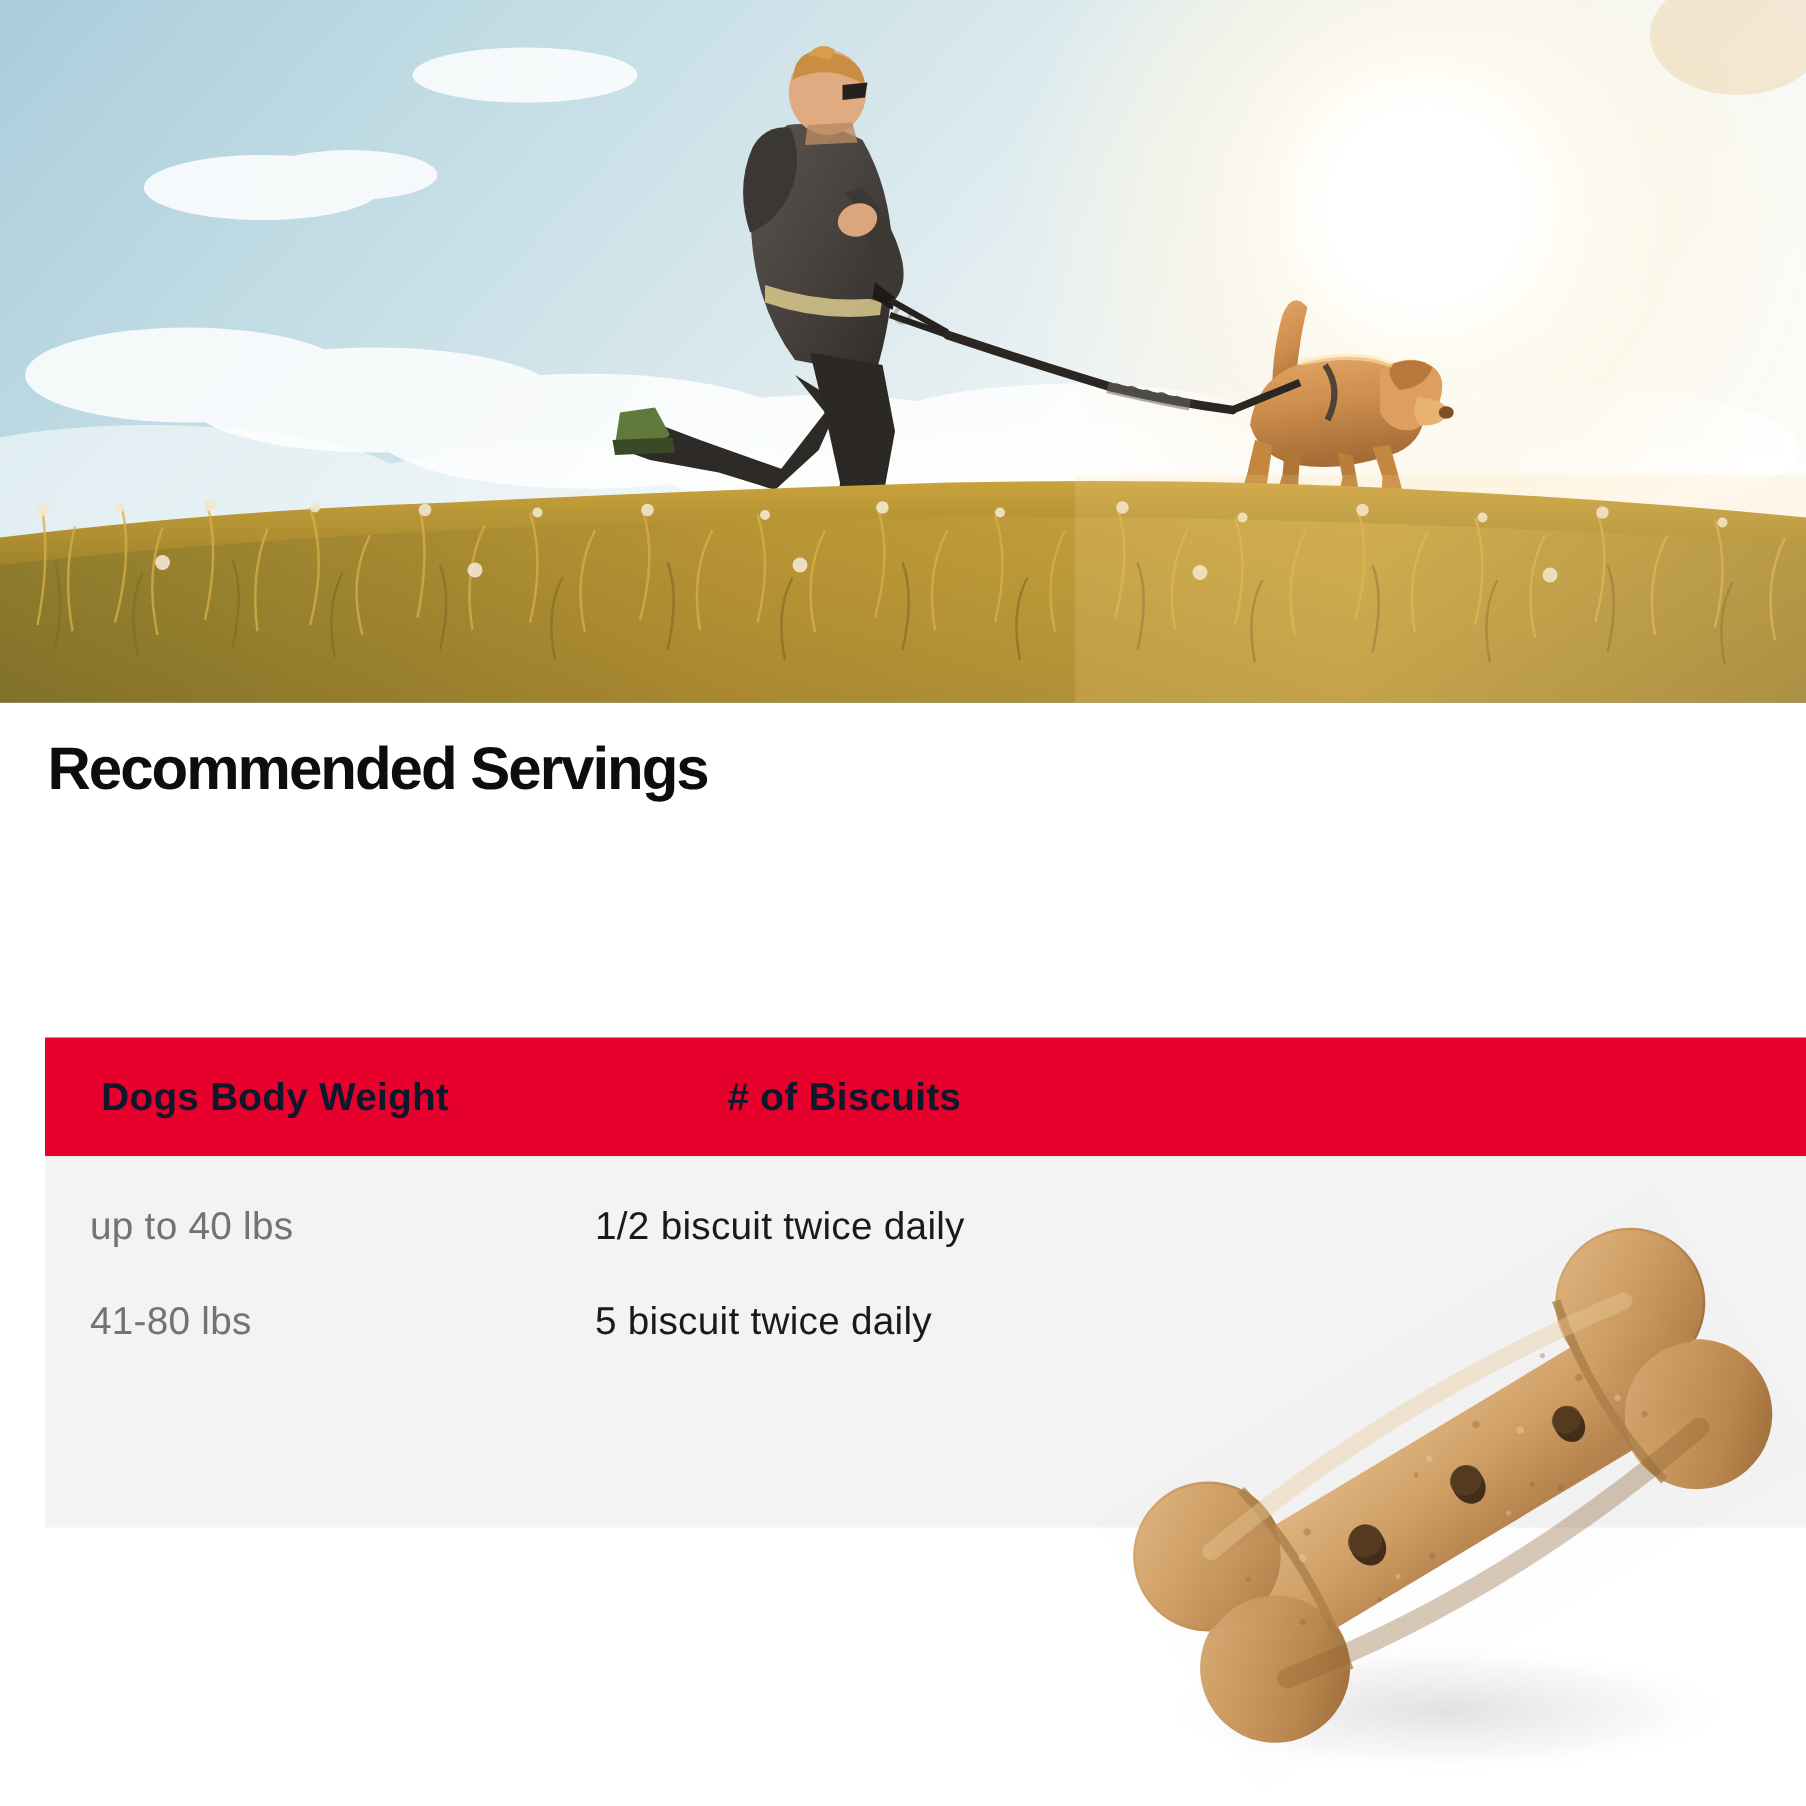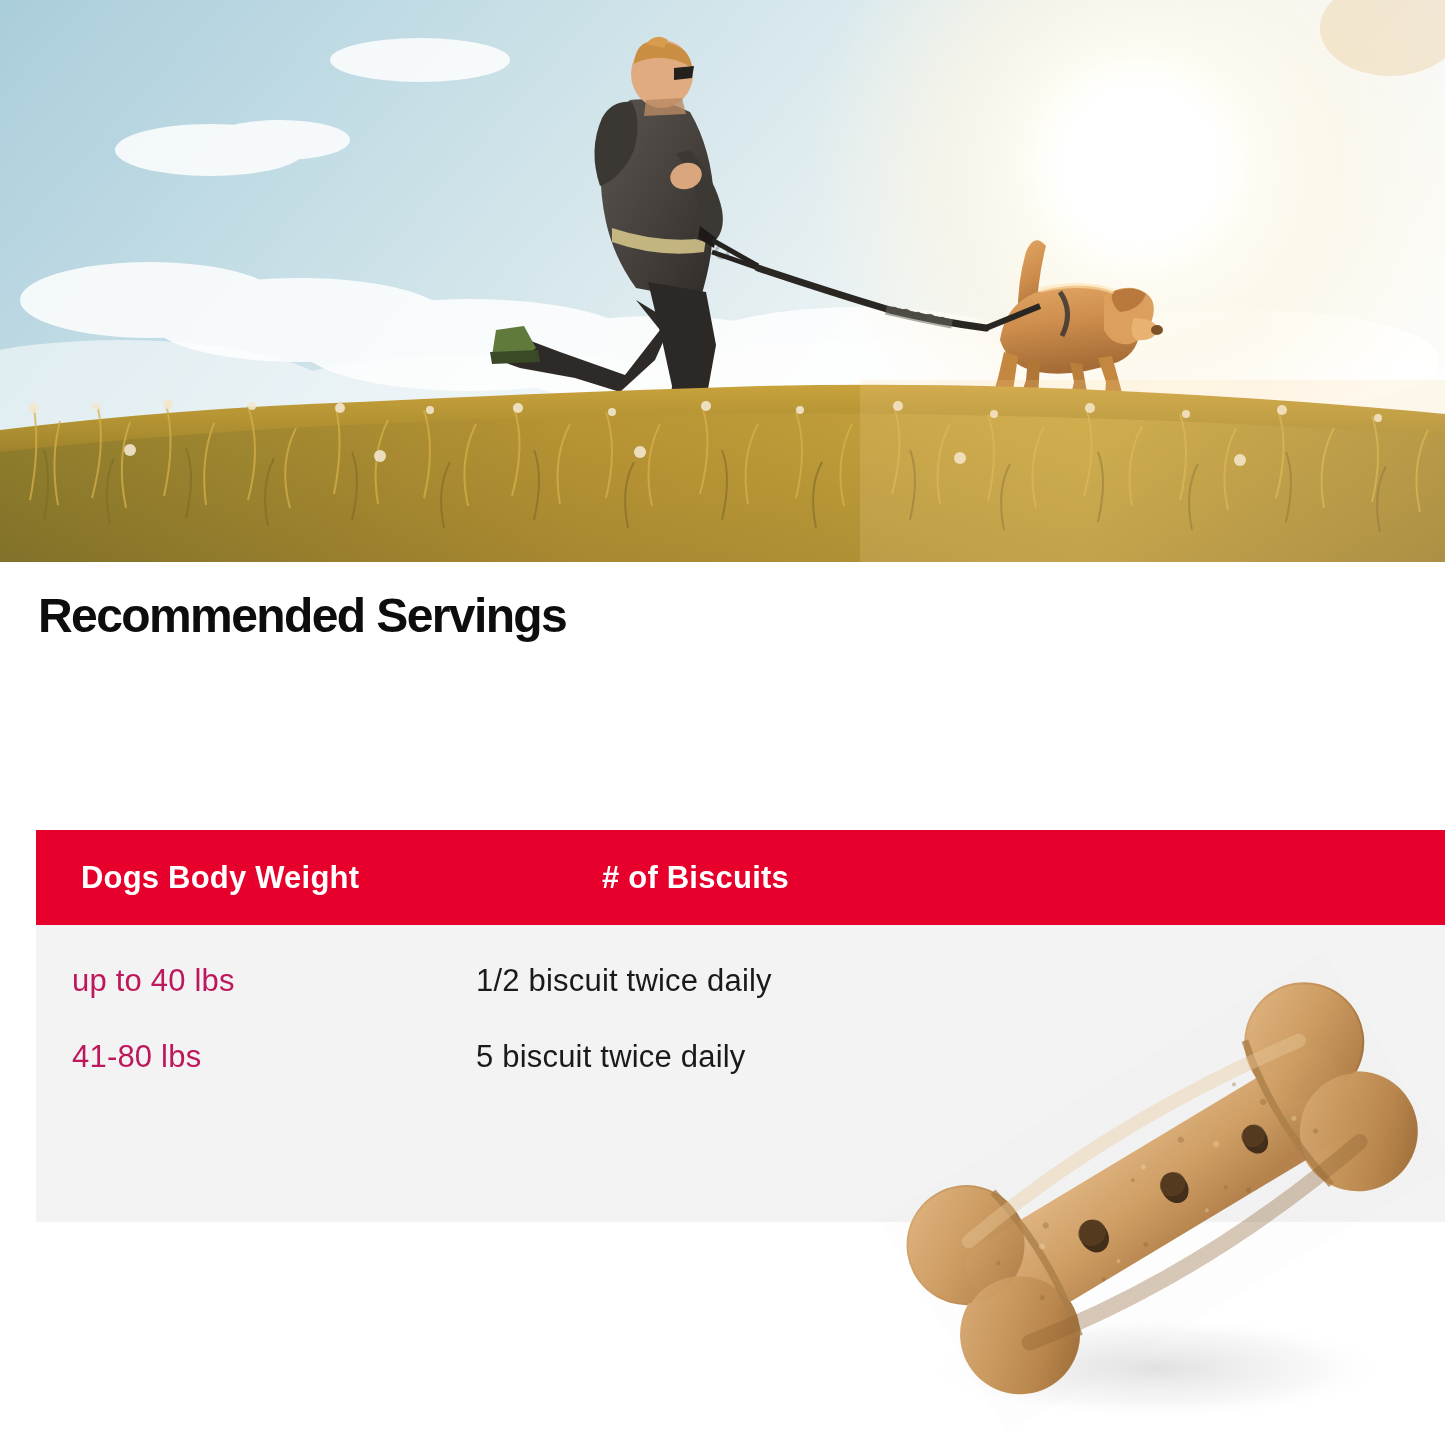--- a/index.html
+++ b/index.html
@@ -68,26 +68,26 @@
     position: relative;
     width: 100%;
     height: 95px;
     background: #e8002c;
   }
   .table-header .th {
     position: absolute;
     top: 30px;
     font-size: 31px;
     font-weight: 700;
-    color: #ffffff;
+    color: #0f172a;
     letter-spacing: 0.2px;
     white-space: nowrap;
   }
   .th-weight { left: 45px; }
-  .th-biscuits { left: 566px; }
+  .th-biscuits { left: 546px; }
 
   .table-body {
     position: relative;
     width: 100%;
     height: 297px;
     background: #f3f3f3;
   }
 
   .trow {
     position: absolute;
@@ -98,21 +98,21 @@
   .trow-0 { top: 16px; }
   .trow-1 { top: 92px; }
   .trow-2 { top: 192px; }
 
   .cell-weight {
     position: absolute;
     left: 36px;
     top: 22px;
     font-size: 31px;
     font-weight: 400;
-    color: #be185d;
+    color: #737373;
     letter-spacing: 0.2px;
     white-space: nowrap;
   }
 
   .cell-biscuits {
     position: absolute;
     left: 440px;
     top: 22px;
     width: 600px;
     text-align: left;

